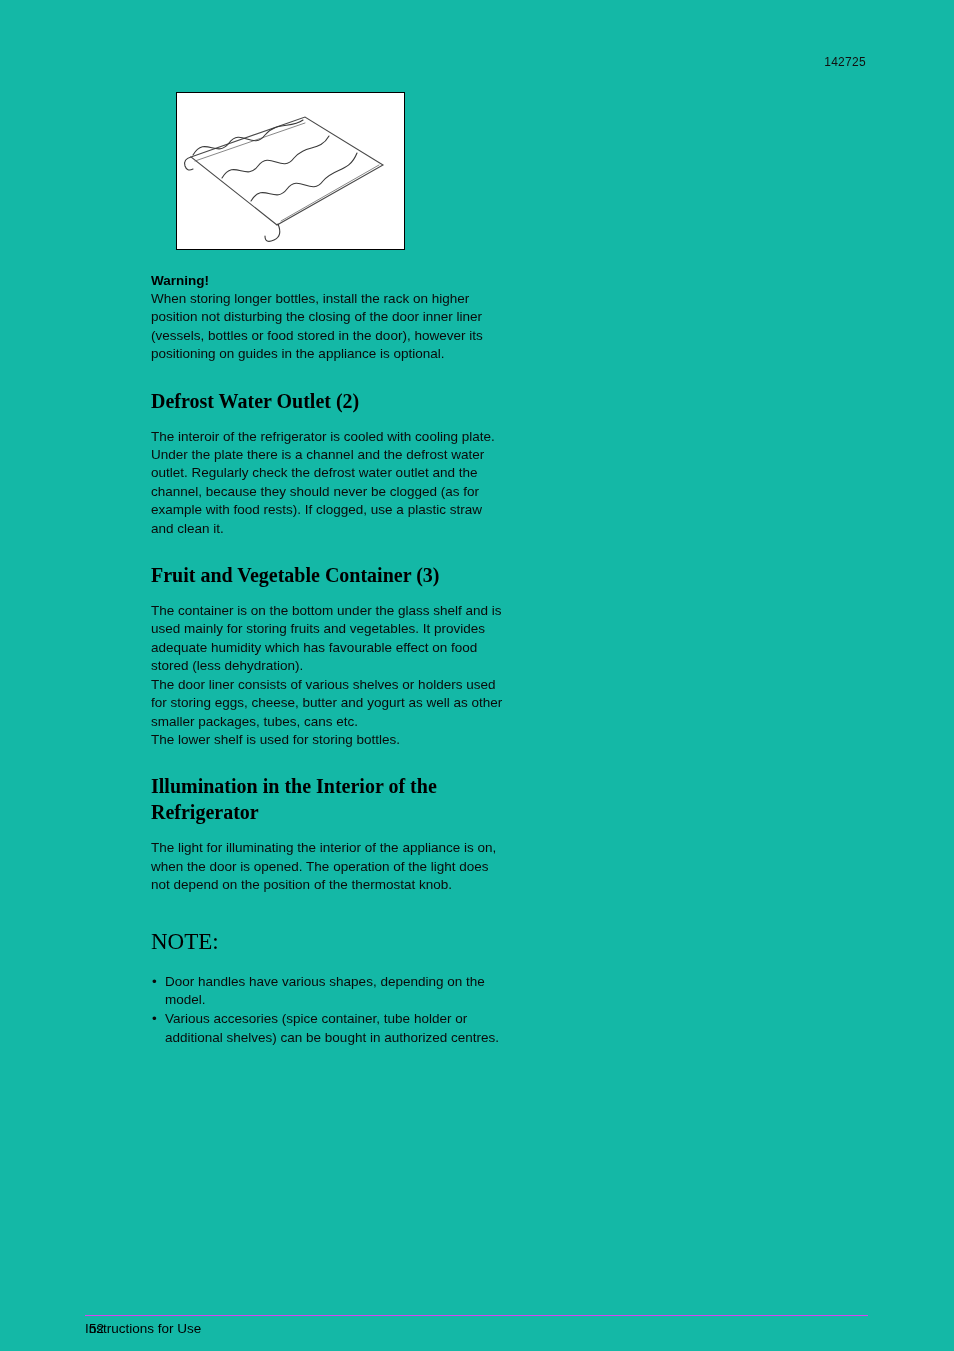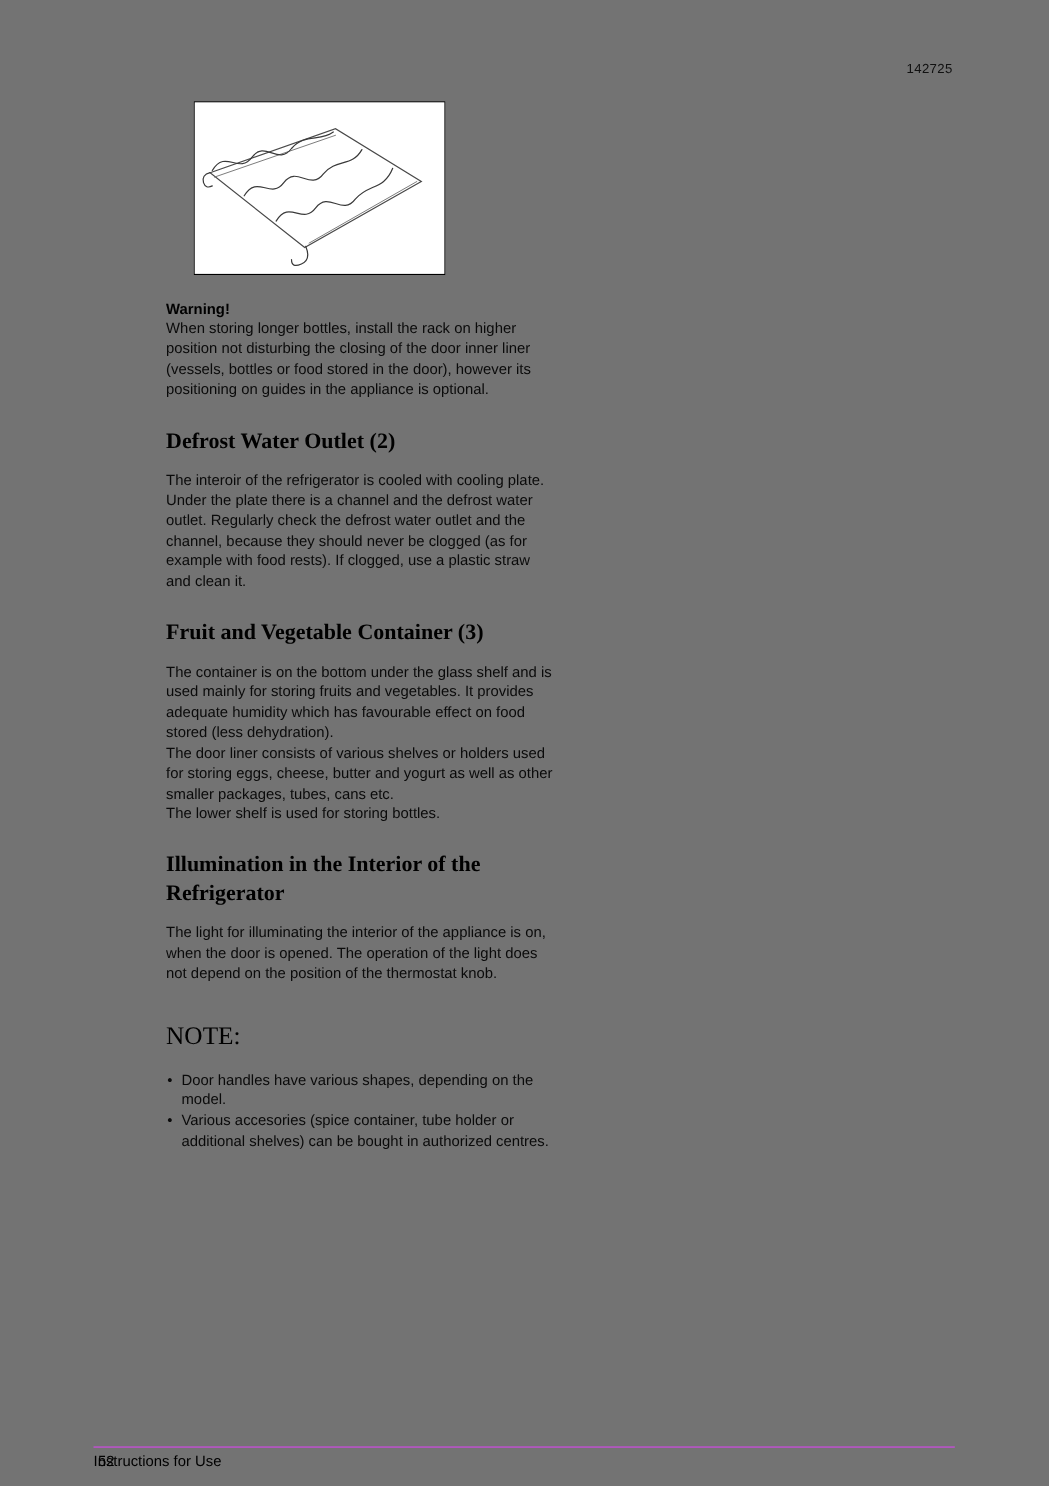--- a/index.html
+++ b/index.html
@@ -3,21 +3,21 @@
 <meta charset="utf-8">
 <style>
   * { margin: 0; padding: 0; box-sizing: border-box; }
   html, body { background: #e8e8e8; }
   body { font-family: "Liberation Sans", sans-serif; color: #000; }
 
   .page {
     position: relative;
     width: 954px;
     height: 1351px;
-    background: #737373;
+    background: #14b8a6;
     margin: 0 auto;
     overflow: hidden;
   }
 
   .doc-number {
     position: absolute;
     top: 55px;
     right: 88px;
     font-size: 12px;
     letter-spacing: 0.3px;

